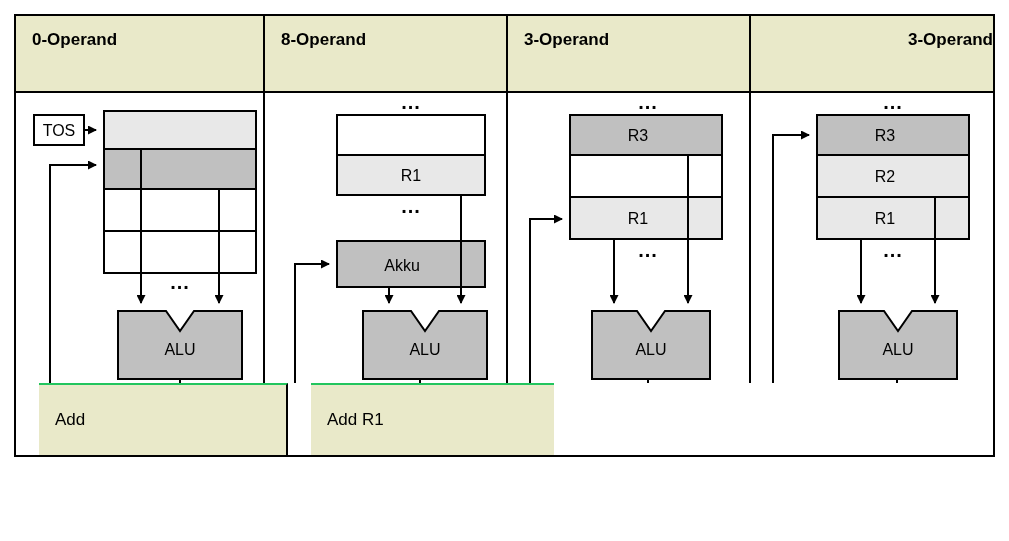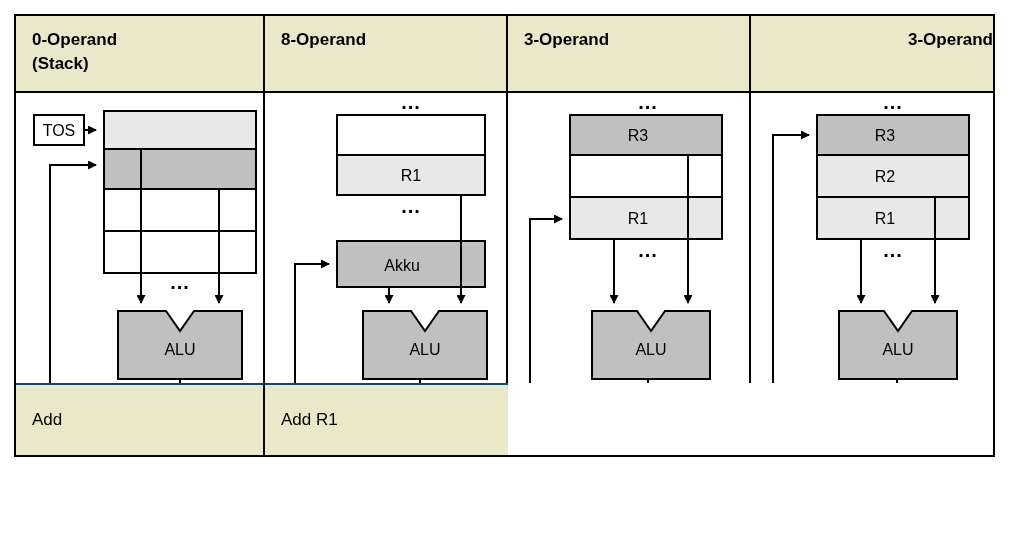--- a/index.html
+++ b/index.html
@@ -56,26 +56,27 @@
     padding: 12px 0 0 16px;
     font-weight: bold;
     font-size: 17px;
     color: #000;
     line-height: 1.42;
   }
   .hdr-line { display: block; }
 
   .row-footer .cell {
     background: #e9e9c9;
-    border-top: 2px solid #0c4a6e;
+    border-top: 2px solid #22c55e;
     display: flex;
     align-items: center;
     padding-left: 16px;
     font-size: 17px;
     color: #000;
+    margin-left: 23px;
   }
 
   .row-body .cell {
     background: #ffffff;
     overflow: hidden;
   }
 
   .diagram {
     position: absolute;
     left: 0; top: 0;
@@ -97,21 +98,20 @@
   }
 </style>
 </head>
 <body>
 
 <div id="table-frame">
 
   <div class="row row-header">
     <div class="cell col0">
       <span class="hdr-line">0-Operand</span>
-      <span class="hdr-line">(Stack)</span>
     </div>
     <div class="cell col1">
       <span class="hdr-line">8-Operand</span>
     </div>
     <div class="cell col2">
       <span class="hdr-line">3-Operand</span>
       <span class="hdr-line"></span>
     </div>
     <div class="cell col3">
       <span class="hdr-line">3-Operand</span>

